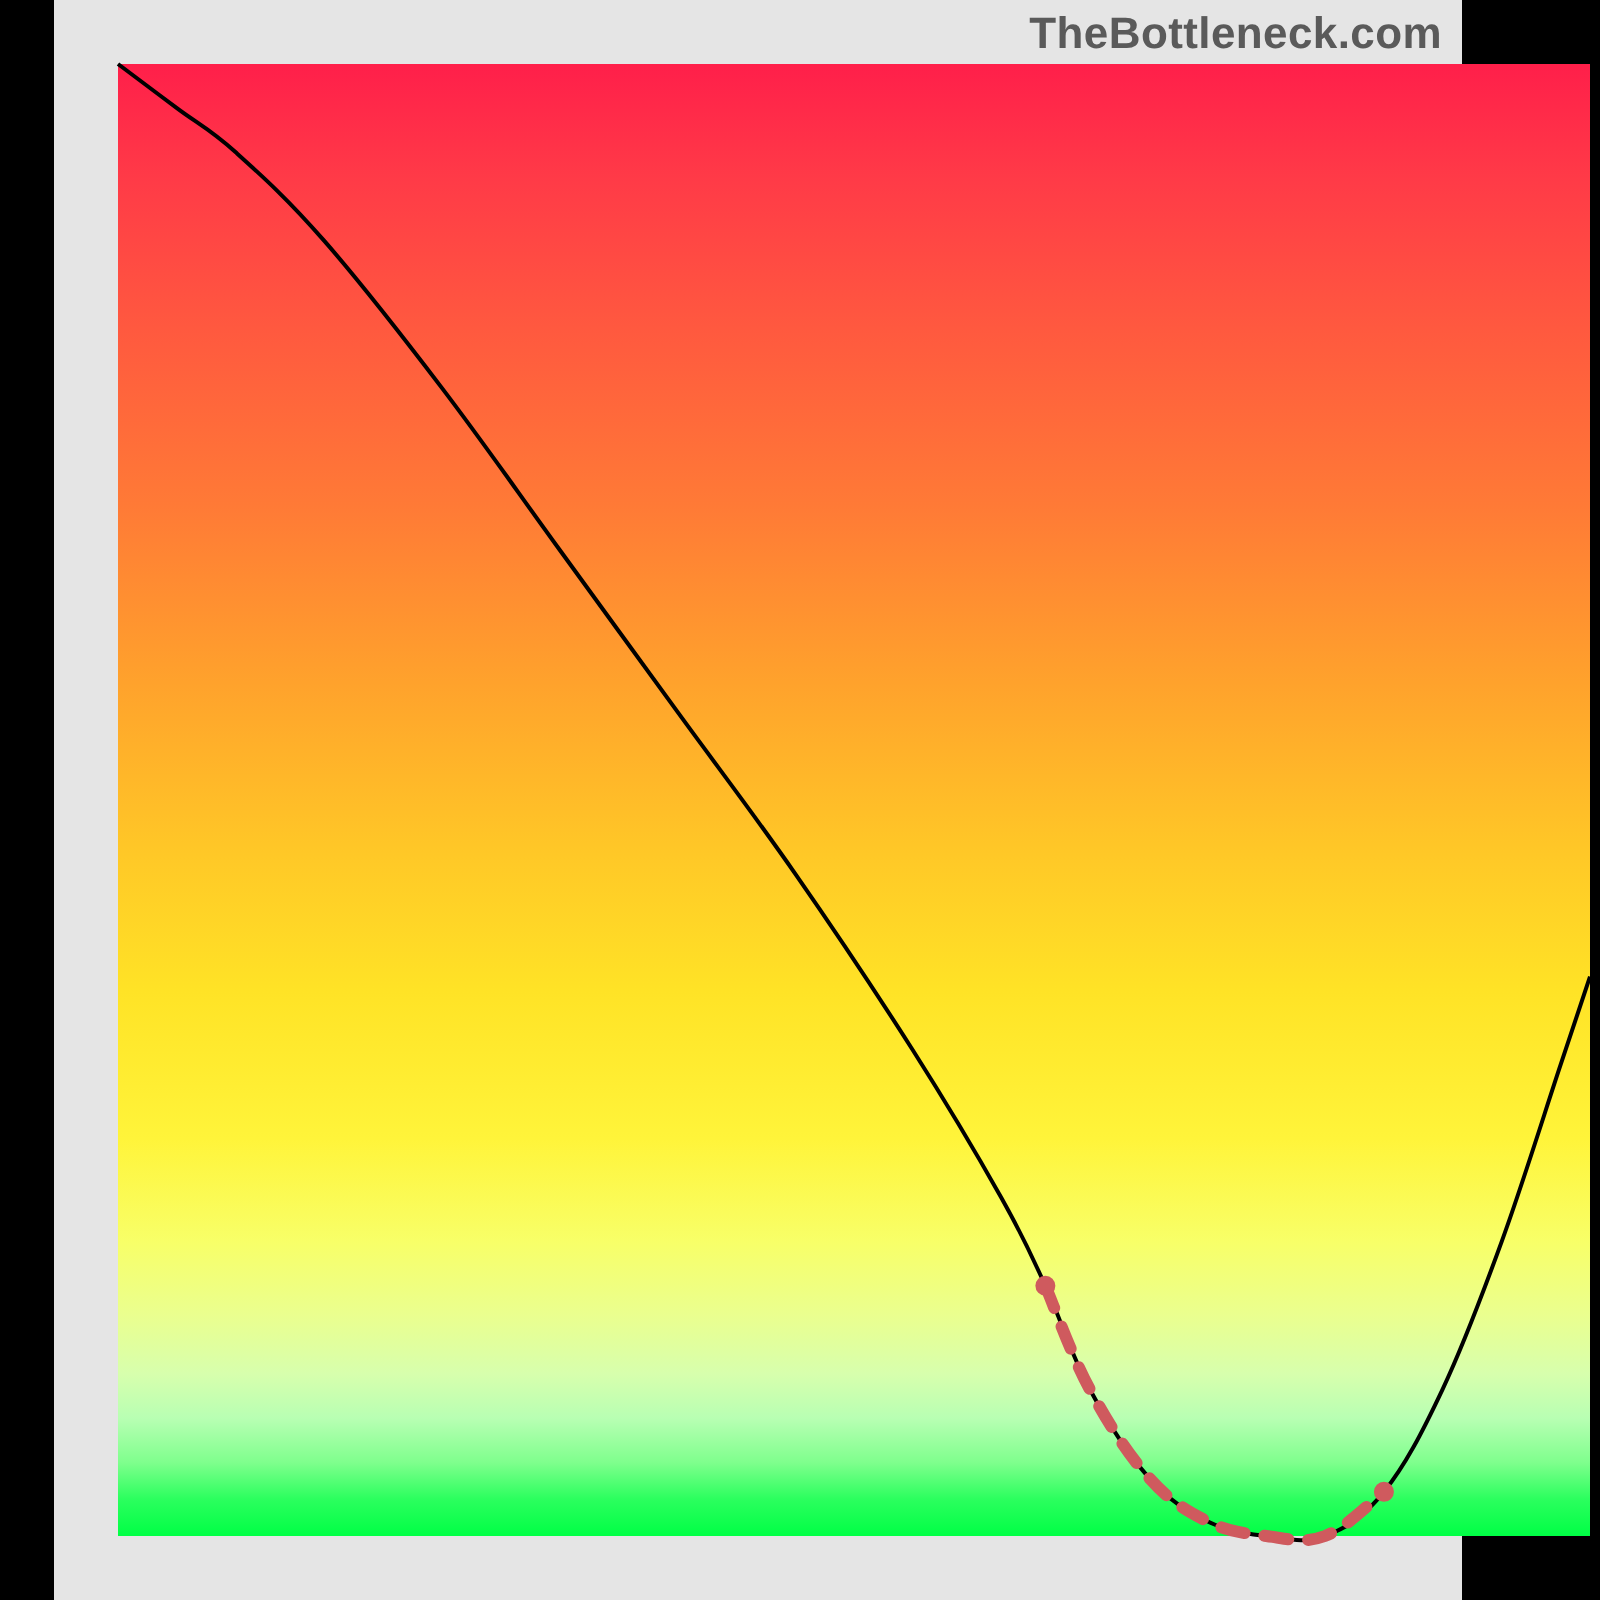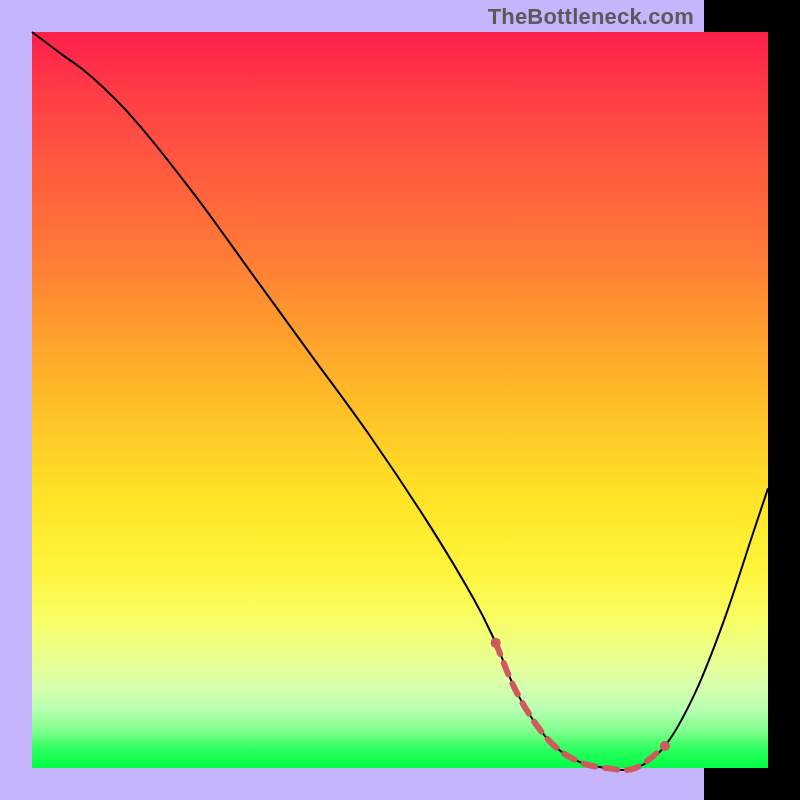--- a/index.html
+++ b/index.html
@@ -8,21 +8,22 @@
     width: 800px;
     height: 800px;
     background: #000;
     overflow: hidden;
     font-family: Arial, Helvetica, sans-serif;
   }
   .frame {
     position: relative;
     width: 704px;
     height: 800px;
-    background: #c4b5fd;
+    background: #e5e5e5;
+    margin-left: 27px;
   }
   .watermark {
     position: absolute;
     top: 4px;
     right: 10px;
     font-size: 22px;
     font-weight: 600;
     color: #5a5a5a;
     letter-spacing: 0.2px;
     z-index: 5;

